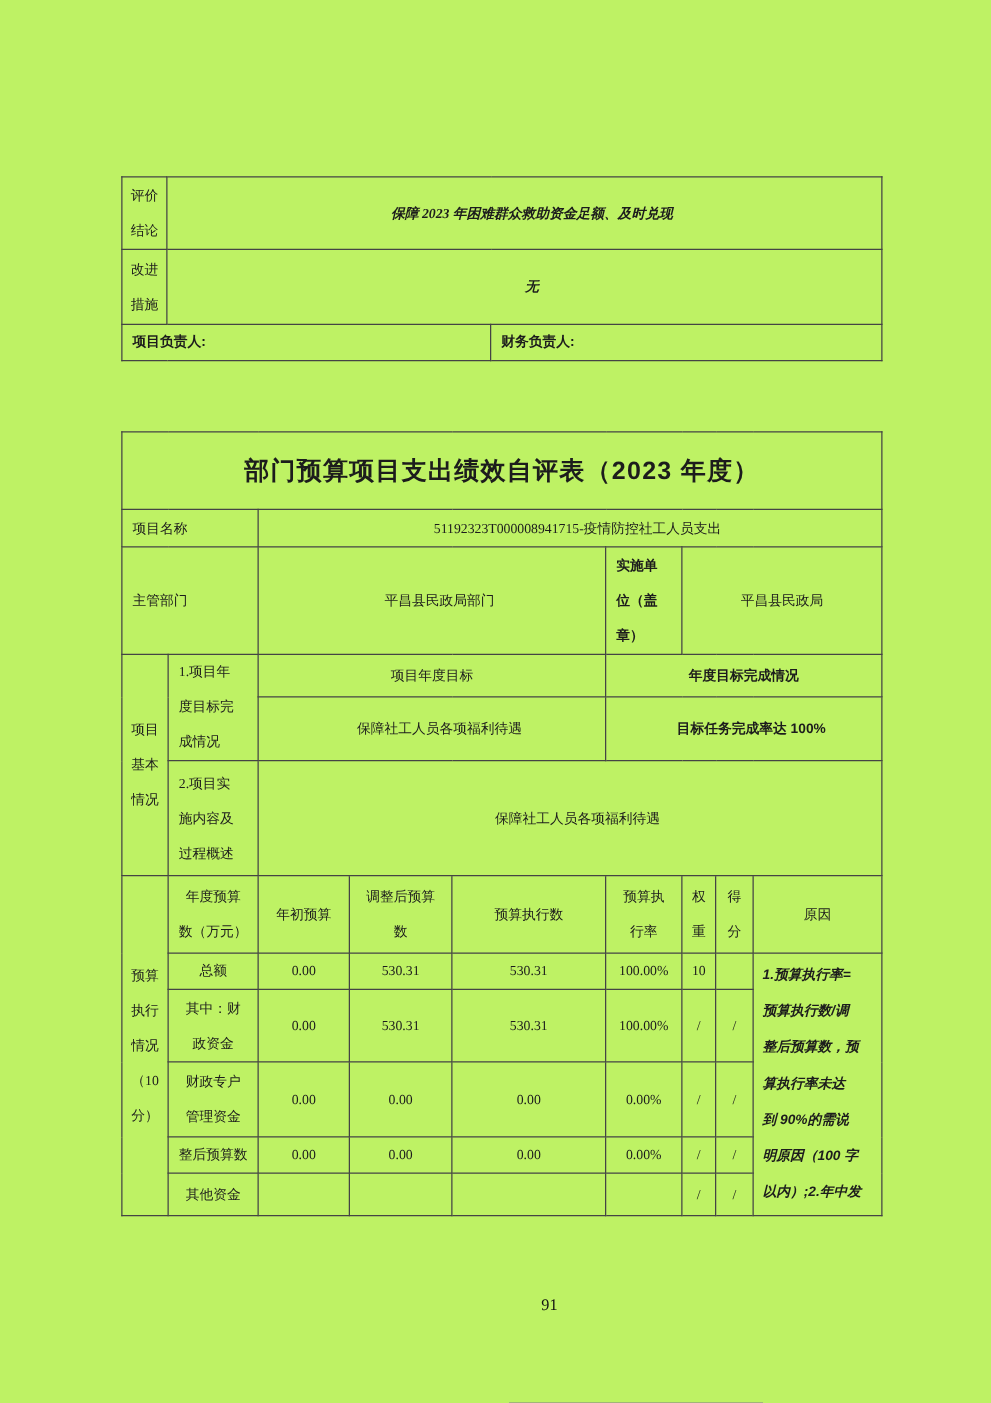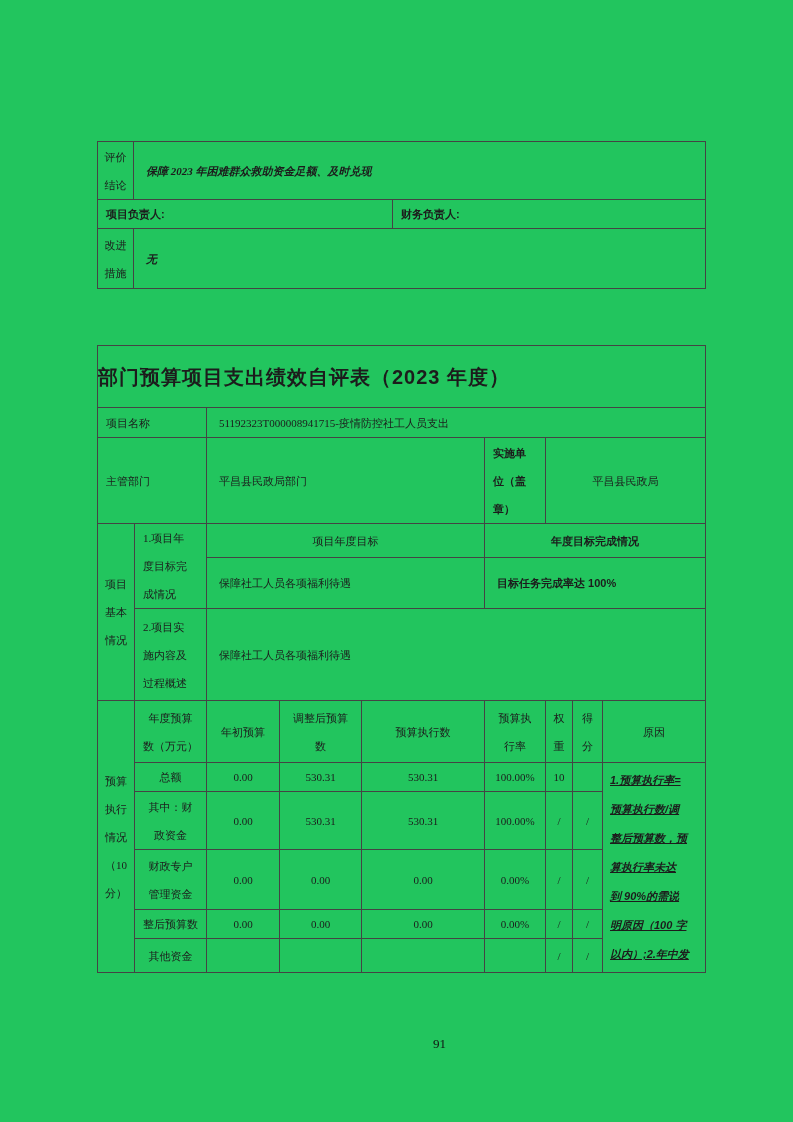--- a/index.html
+++ b/index.html
@@ -1,54 +1,54 @@
 <!DOCTYPE html>
 <html lang="zh"><head>
 <meta charset="utf-8">
 <style>
   html,body{margin:0;padding:0;background:#888;}
   .page{
     position:relative;
     width:793px;height:1122px;
     margin:0 auto;
-    background:#22c55e;
+    background:#bef264;
     font-family:"Liberation Serif","DejaVu Serif",serif;
     color:#1c1c1c;
     font-size:11px;
     overflow:hidden;
   }
   table{border-collapse:collapse;table-layout:fixed;position:absolute;left:97px;}
   td{
     border:1px solid #444;
     padding:0;
     vertical-align:middle;
     line-height:28px;
     overflow:hidden;
     word-break:break-all;
   }
   .pre{white-space:pre-line;}
-  .al{text-align:left;padding-left:12px;padding-right:0;}
+  .al{text-align:center;padding-left:12px;padding-right:0;}
   .al8{text-align:left;padding-left:8px;padding-right:3px;}
   .ac{text-align:center;}
   .boldsans{font-family:"Liberation Sans","DejaVu Sans",sans-serif;font-weight:bold;}
   .ital{font-style:italic;font-weight:600;}
   .t1{top:141px;width:608px;}
   .t2{top:345px;width:608px;}
   .title-cell{
-    text-align:left;
+    text-align:center;
     font-size:20px;
     line-height:1.5;
     letter-spacing:1px;
   }
   .reason-cell{
     font-size:11px;
     line-height:29px;
     vertical-align:middle;
     text-align:left;
-    padding-left:7px;padding-right:2px;text-decoration:underline;
+    padding-left:7px;padding-right:2px;
   }
   .pagenum{
     position:absolute;
     top:1036px;left:0;width:100%;
     text-align:center;
     font-size:13px;
     color:#111;
     margin-left:43px;
   }
 </style>
@@ -62,28 +62,28 @@
         <col style="width:36px">
         <col style="width:259px">
         <col style="width:313px">
       </colgroup>
     <tbody>
         <tr style="height:58px">
       <td class="ac pre">评价
 结论</td>
       <td class="al ital" colspan="2">保障 2023 年困难群众救助资金足额、及时兑现</td>
     </tr>
-    <tr style="height:28px">
-      <td class="al8 boldsans" colspan="2">项目负责人:</td>
-      <td class="al8 boldsans">财务负责人:</td>
-    </tr>
     <tr style="height:60px">
       <td class="ac pre">改进
 措施</td>
       <td class="al ital" colspan="2">无</td>
+    </tr>
+    <tr style="height:28px">
+      <td class="al8 boldsans" colspan="2">项目负责人:</td>
+      <td class="al8 boldsans">财务负责人:</td>
     </tr>
   </tbody>
     </table>
 
   <table class="t2">
     <colgroup>
       <col style="width:37px">
         <col style="width:72px">
         <col style="width:73px">
       <col style="width:82px">

